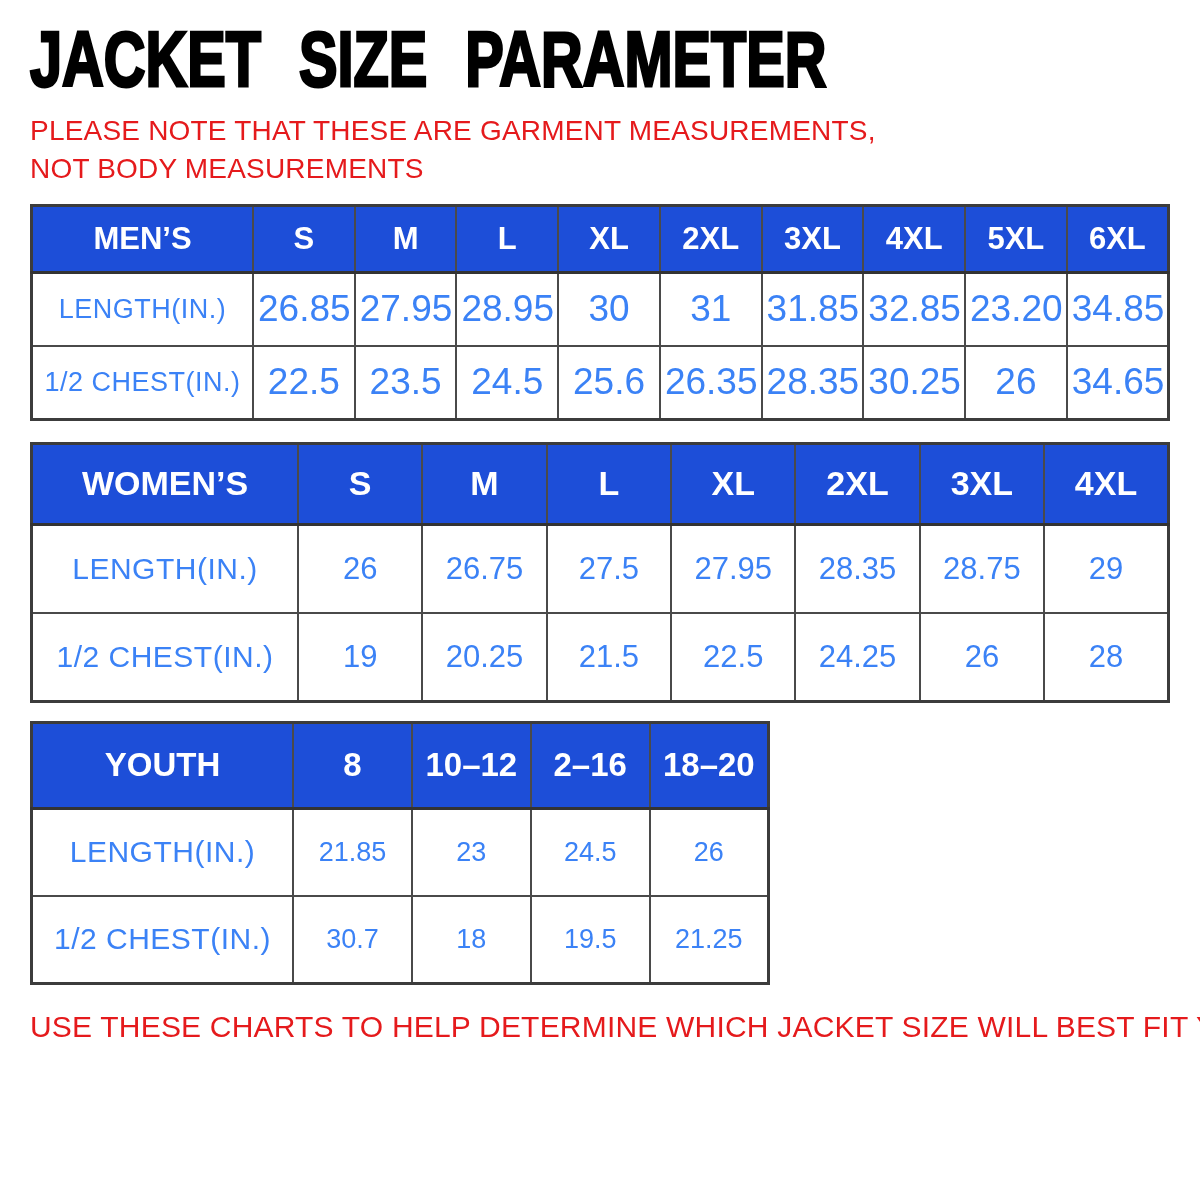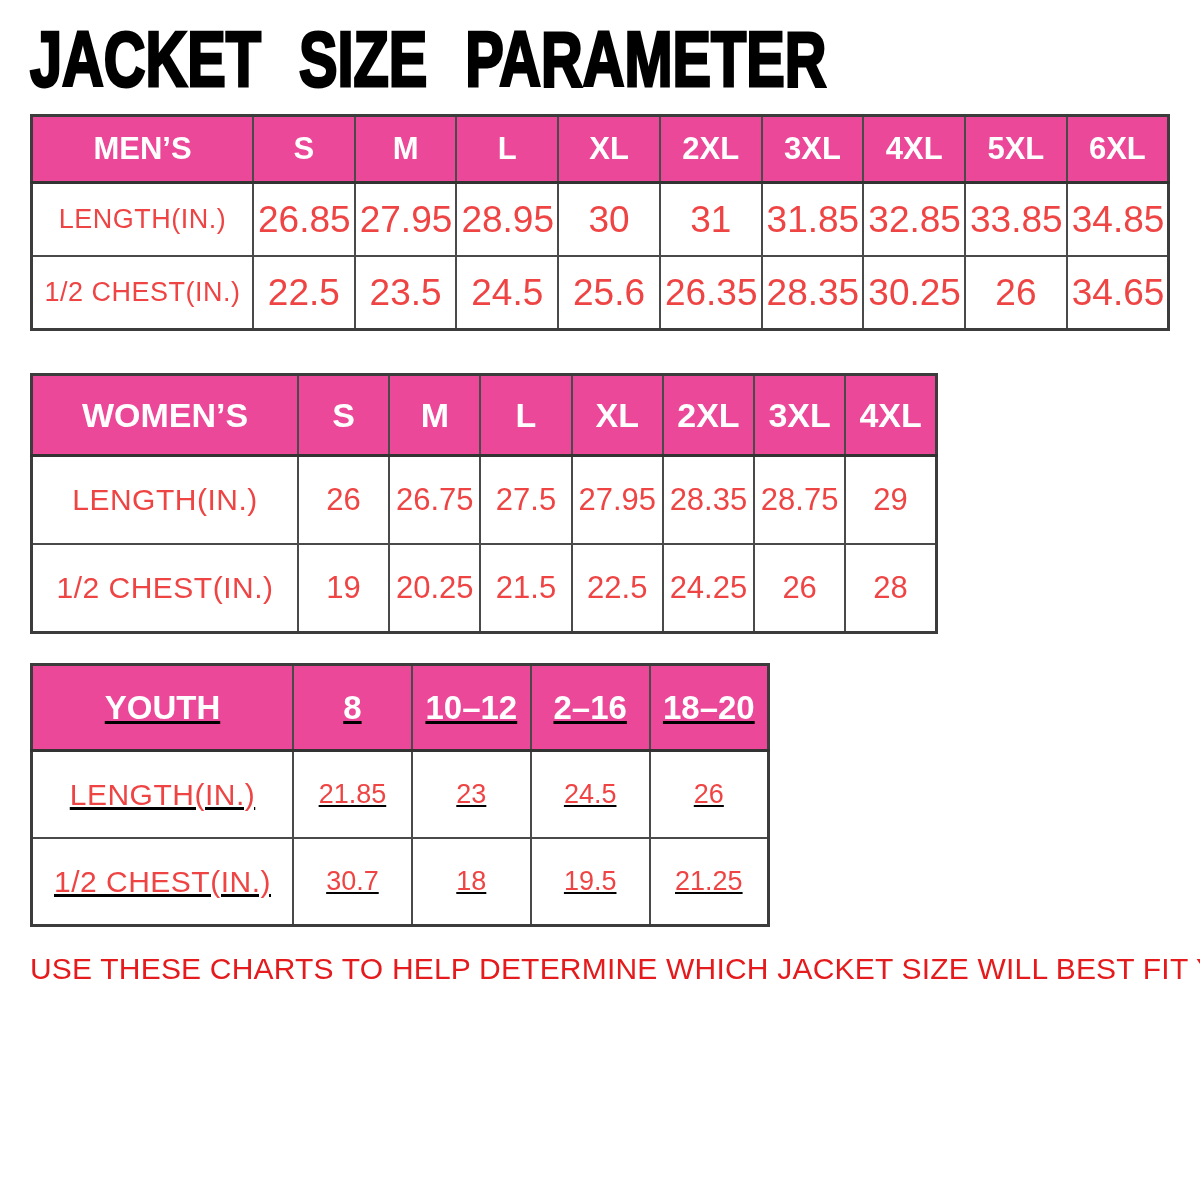--- a/index.html
+++ b/index.html
@@ -48,46 +48,46 @@
     border: 3px solid #3c3c3c;
   }
   table.size-table th, table.size-table td {
     border: 2px solid #4a4a4a;
     text-align: center;
     vertical-align: middle;
     padding: 0 4px;
     overflow: hidden;
   }
   table.size-table th {
-    background: #ec4899;
+    background: #1d4ed8;
     color: #ffffff;
     font-weight: bold;
     border-bottom: 3px solid #333333;
   }
   table.size-table td {
     background: #ffffff;
-    color: #ef4444;
+    color: #3b82f6;
   }
   td.rowlabel {
     letter-spacing: 0.5px;
   }
   
   .t0 { width: 1140px; margin-top: 16px; }
   .t0 th { height: 64px; font-size: 31px; }
   .t0 td { height: 71px; font-size: 37px; }
   .t0 th:first-child { width: 211px; }
   .t0 td.rowlabel { font-size: 27px; }
   
-  .t1 { width: 908px; margin-top: 42px; }
+  .t1 { width: 1140px; margin-top: 21px; }
   .t1 th { height: 78px; font-size: 34px; }
   .t1 td { height: 86px; font-size: 31px; }
   .t1 th:first-child { width: 256px; }
   .t1 td.rowlabel { font-size: 30px; }
   
-  .t2 { width: 740px; margin-top: 29px; text-decoration: underline; }
+  .t2 { width: 740px; margin-top: 18px; }
   .t2 th { height: 83px; font-size: 33px; }
   .t2 td { height: 85px; font-size: 27px; }
   .t2 th:first-child { width: 251px; }
   .t2 td.rowlabel { font-size: 30px; }
   
   .footer-note {
     margin: 28px 0 0 0;
     max-width: 1145px;
     font-size: 31px;
     line-height: 1.5;
@@ -103,20 +103,21 @@
     white-space: nowrap;
   }
 </style>
 </head>
 <body>
 
 <div class="page">
 
   <h1 class="title">JACKET SIZE PARAMETER</h1>
 
+  <p class="note">PLEASE NOTE THAT THESE ARE GARMENT MEASUREMENTS, NOT BODY MEASUREMENTS</p>
 
   <table class="size-table t0">
       <thead>
         <tr>
           <th>MEN’S</th>
           <th>S</th>
           <th>M</th>
           <th>L</th>
           <th>XL</th>
           <th>2XL</th>
@@ -129,21 +130,21 @@
       <tbody>
         <tr>
           <td class="rowlabel">LENGTH(IN.)</td>
           <td>26.85</td>
           <td>27.95</td>
           <td>28.95</td>
           <td>30</td>
           <td>31</td>
           <td>31.85</td>
           <td>32.85</td>
-          <td>33.85</td>
+          <td>23.20</td>
           <td>34.85</td>
         </tr>
         <tr>
           <td class="rowlabel">1/2 CHEST(IN.)</td>
           <td>22.5</td>
           <td>23.5</td>
           <td>24.5</td>
           <td>25.6</td>
           <td>26.35</td>
           <td>28.35</td>

